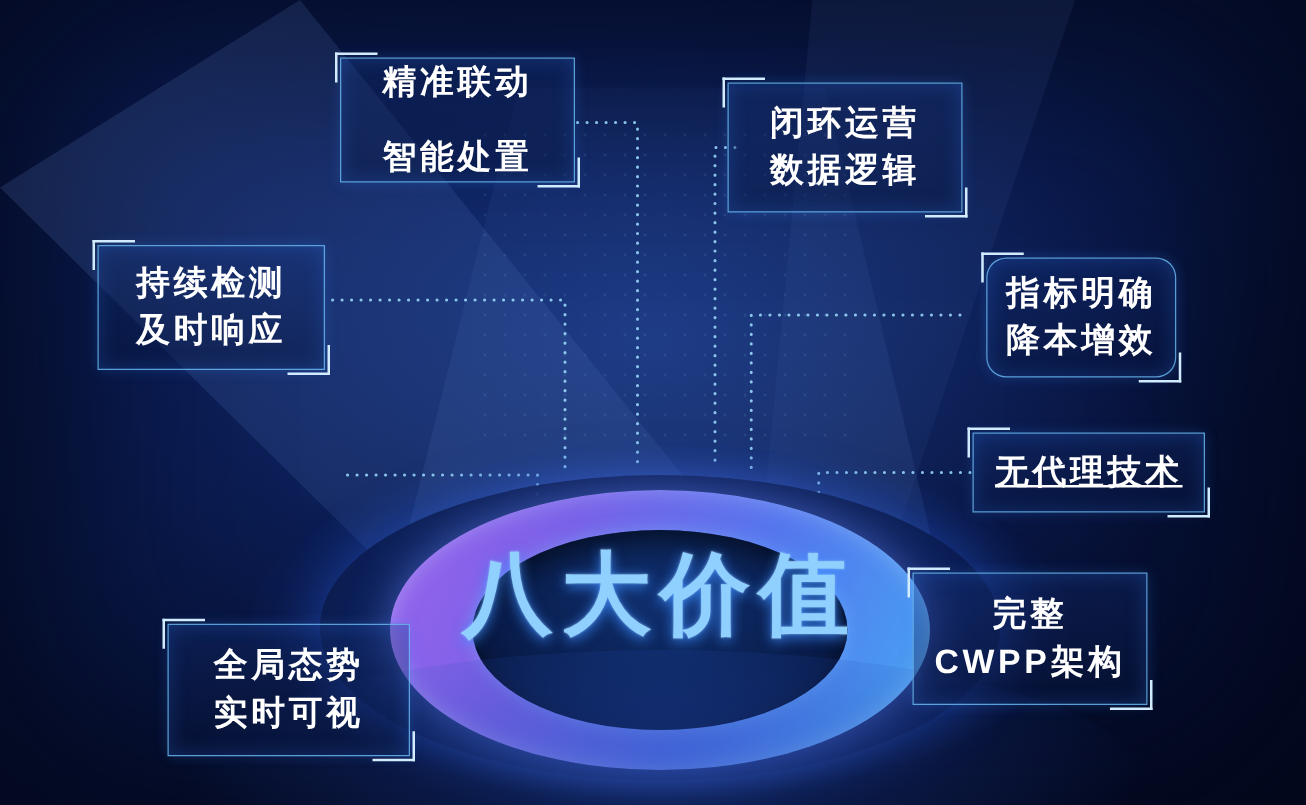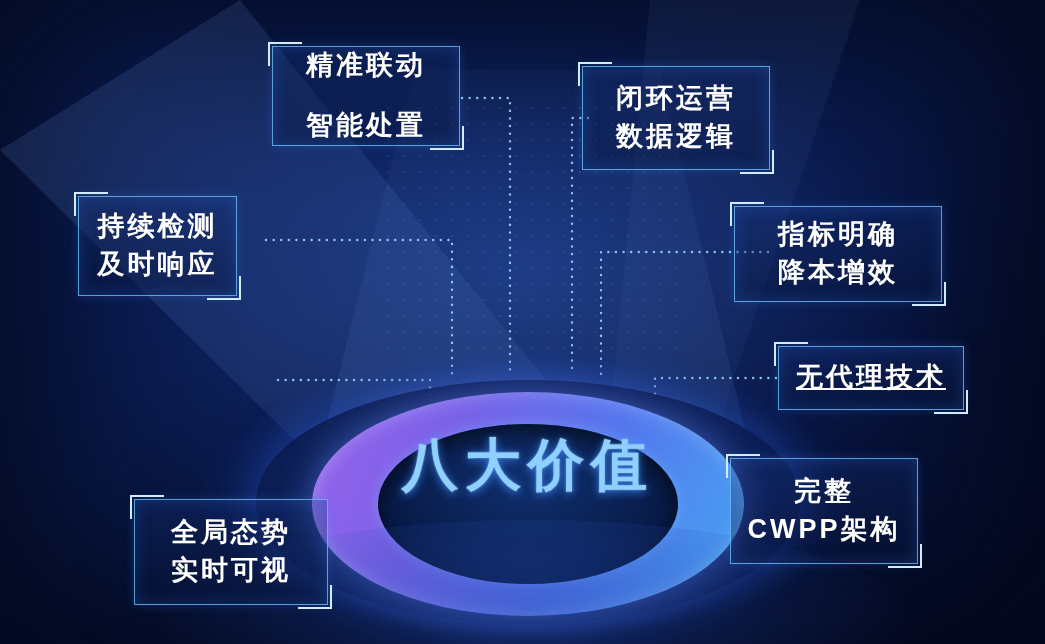--- a/index.html
+++ b/index.html
@@ -61,21 +61,21 @@
   }
   .ellipse-inner {
     position: absolute; left: 378px; top: 424px; width: 300px; height: 160px;
     border-radius: 50%;
     background: radial-gradient(ellipse at 50% 35%, #10306f 0%, #081a46 70%, #061436 100%);
     box-shadow: inset 0 8px 22px rgba(0, 0, 0, 0.55), 0 0 14px rgba(130, 200, 255, 0.4);
   }
   .center-title {
     position: absolute; left: 312px; top: 428px; width: 432px;
     text-align: center;
-    font-size: 56px;
+    font-size: 72px;
     font-weight: 800;
     letter-spacing: 7px;
     color: #8fd0ff;
     text-shadow: 0 2px 10px rgba(60, 140, 255, 0.9), 0 0 2px rgba(210, 240, 255, 0.8);
     white-space: nowrap;
   }
 
   .bottom-glow {
     position: absolute; left: 140px; top: 520px; width: 780px; height: 220px;
     background: radial-gradient(ellipse at 50% 40%, rgba(35, 75, 180, 0.45), transparent 70%);
@@ -149,37 +149,37 @@
   <div class="ellipse-ring"></div>
   <div class="ellipse-inner"></div>
   <div class="center-title">八大价值</div>
   <div class="bottom-glow"></div>
 
   <div class="node" style="left:272px; top:46px; width:188px; height:100px;justify-content:space-between;">
     <span class="node-line">精准联动</span>
     <span class="node-line">智能处置</span>
   </div>
 
-  <div class="node" style="left:78px; top:196px; width:159px; height:100px;">
+  <div class="node" style="left:78px; top:196px; width:182px; height:100px;">
     <span class="node-line">持续检测</span>
     <span class="node-line">及时响应</span>
   </div>
 
 
   <div class="node" style="left:134px; top:456px; width:194px; height:106px;margin-top:43px;">
     <span class="node-line">全局态势</span>
     <span class="node-line">实时可视</span>
   </div>
 
   <div class="node" style="left:582px; top:66px; width:188px; height:104px;">
     <span class="node-line">闭环运营</span>
     <span class="node-line">数据逻辑</span>
   </div>
 
-  <div class="node" style="left:734px; top:206px; width:208px; height:96px;">
+  <div class="node" style="left:789px; top:206px; width:152px; height:96px;border-radius:16px;">
     <span class="node-line">指标明确</span>
     <span class="node-line">降本增效</span>
   </div>
 
   <div class="node" style="left:778px; top:346px; width:186px; height:64px;text-decoration:underline;">
     <span class="node-line">无代理技术</span>
   </div>
 
   <div class="node" style="left:730px; top:458px; width:188px; height:106px;">
     <span class="node-line">完整</span>

